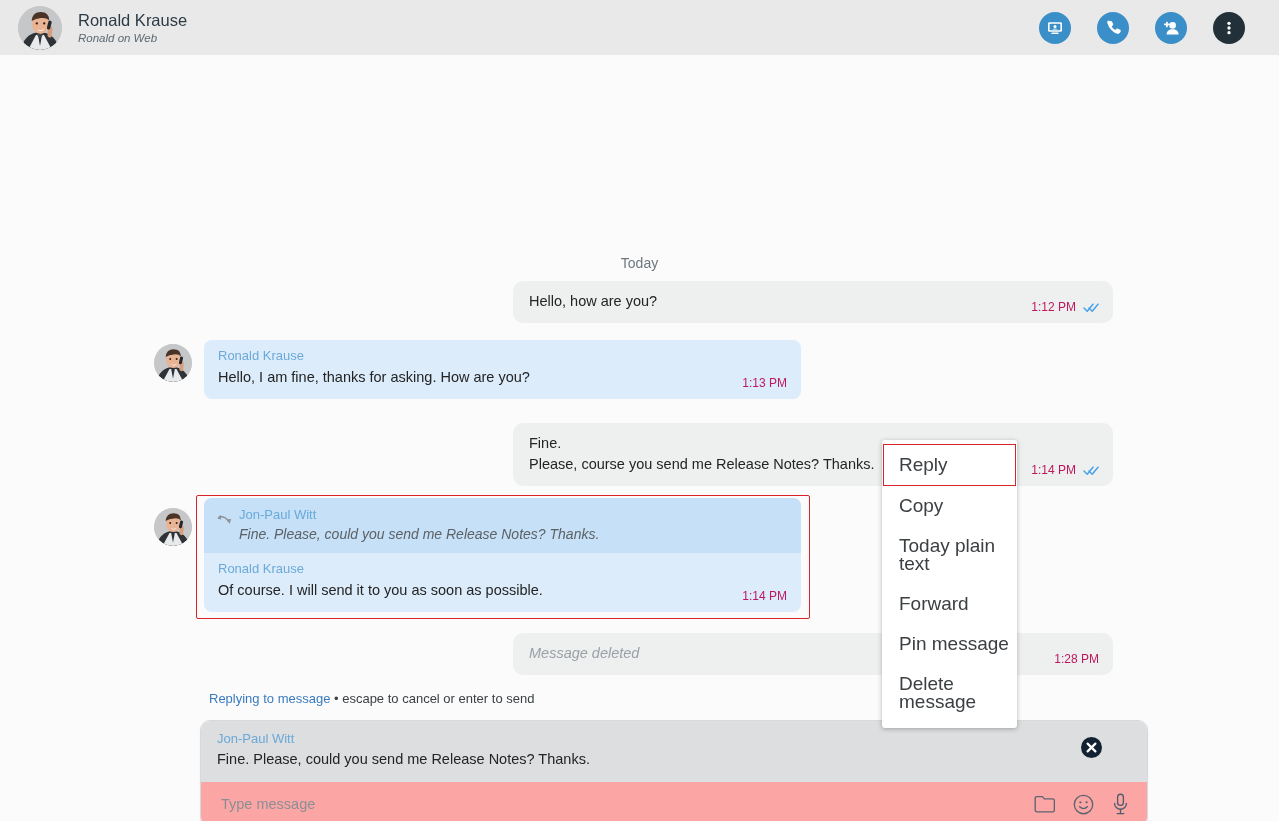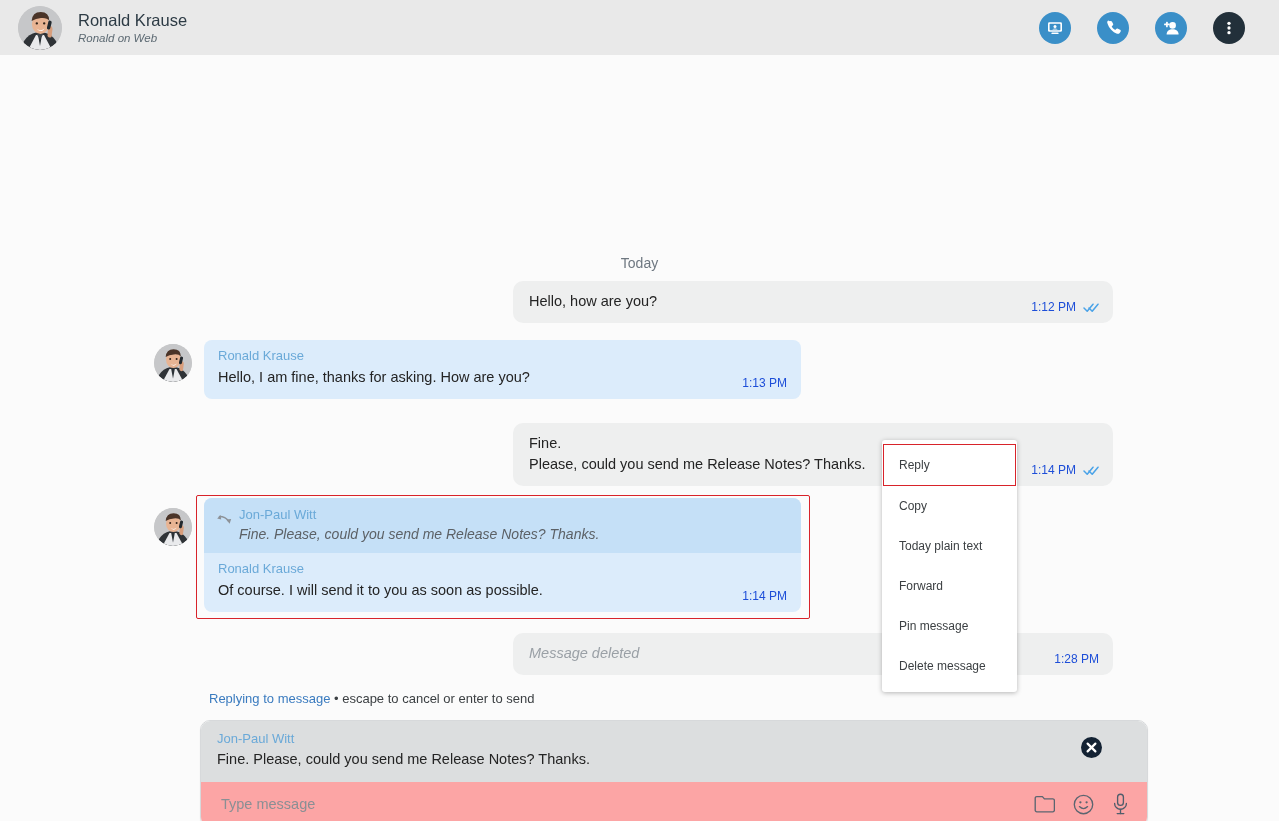--- a/index.html
+++ b/index.html
@@ -149,21 +149,21 @@
     color: #9aa0a6;
   }
   .meta {
     position: absolute;
     right: 14px;
     bottom: 9px;
     display: flex;
     align-items: center;
     gap: 7px;
     font-size: 12px;
-    color: #1d4ed8;
+    color: #be185d;
     white-space: nowrap;
     margin-top: 16px;
   }
   .ticks { display: block; }
 
   
   .quote {
     background: #c5e0f7;
     border-radius: 8px 8px 0 0;
     display: flex;
@@ -199,21 +199,21 @@
     left: 882px;
     top: 440px;
     width: 135px;
     background: #ffffff;
     border-radius: 3px;
     box-shadow: 0 1px 5px rgba(0,0,0,0.28);
     padding: 4px 0 6px 0;
     z-index: 50;
   }
   .menu-item {
-    font-size: 12px;
+    font-size: 19px;
     color: #3c4043;
     padding: 11px 0 11px 17px;
     line-height: 18px;
     cursor: pointer;
     box-sizing: border-box;
   }
   .menu-item.selected {
     border: 1.5px solid #d8232a;
     margin: 0 1px;
     padding-left: 15px;
@@ -409,21 +409,21 @@
         <div class="msg-text" style="margin-top:3px;">Hello, I am fine, thanks for asking. How are you?</div>
         <div class="meta">
           <span>1:13 PM</span>
         </div>
       </div>
     </div>
 
     <div class="row out" style="top:368px; left:0; width:1113px;">
       <div class="bubble out" style="width:600px; min-height:61px; padding:10px 112px 11px 16px;">
         <div class="msg-text">Fine.
-Please, could you send me Release Notes? Thanks.</div>
+Please, course you send me Release Notes? Thanks.</div>
         <div class="meta">
           <span>1:14 PM</span>
           <svg class="ticks" width="16" height="11" viewBox="0 0 16 11">
             <path d="M1 6 L4.2 9.2 L10 2.2" fill="none" stroke="#4aa3e8" stroke-width="1.5" stroke-linecap="round" stroke-linejoin="round"></path>
             <path d="M6 6 L9.2 9.2 L15 2.2" fill="none" stroke="#4aa3e8" stroke-width="1.5" stroke-linecap="round" stroke-linejoin="round"></path>
           </svg>
         </div>
       </div>
     </div>
 

